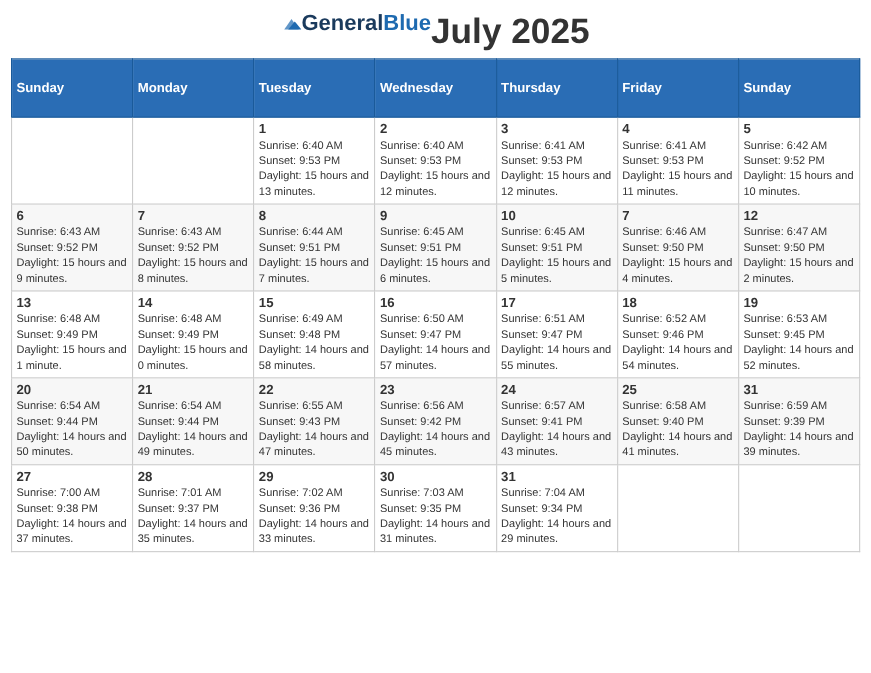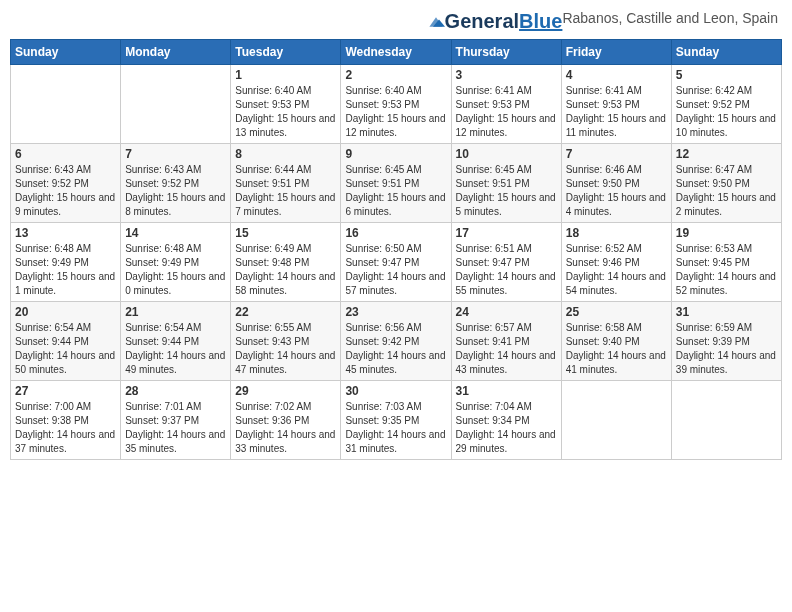--- a/index.html
+++ b/index.html
@@ -5,38 +5,38 @@
     * { box-sizing: border-box; margin: 0; padding: 0; }
     body {
       font-family: Arial, sans-serif;
       background: #fff;
       width: 792px;
       min-height: 612px;
       padding: 10px;
     }
     .header {
       display: flex;
-      justify-content: flex-end;
+      justify-content: center;
       align-items: flex-start;
       margin-bottom: 6px;
       padding: 0 4px;
     }
     .logo {
       display: flex;
       flex-direction: column;
       align-items: flex-start;
     }
     .logo-text {
       display: flex;
       align-items: center;
       font-size: 20px;
       font-weight: bold;
       color: #1a3a5c;
     }
-    .logo-text .blue { color: #1e6ab0; text-decoration: underline; }
+    .logo-text .blue { color: #1e6ab0; }
     .logo-icon {
       width: 18px;
       height: 18px;
       margin-right: 0px;
     }
     .title-block {
       text-align: right;
     }
     .month-year {
       font-size: 32px;
@@ -48,21 +48,21 @@
       color: #555;
     }
     .calendar {
       width: 100%;
       border-collapse: collapse;
       font-size: 11px;
     }
     .calendar th {
       background: #2a6db5;
       color: #fff;
-      padding: 5px 4px;
+      padding: 19px 4px;
       text-align: left;
       font-size: 12px;
       border: 1px solid #1a5a9a;
     }
     .calendar td {
       border: 1px solid #ccc;
       vertical-align: top;
       padding: 3px 4px;
       width: calc(100% / 7);
       min-height: 80px;
@@ -95,21 +95,21 @@
     <div class="logo-text">
       <svg class="logo-icon" viewBox="0 0 30 24" xmlns="http://www.w3.org/2000/svg">
         <polygon points="4,20 15,4 26,20" fill="#1e6ab0" opacity="0.7"></polygon>
         <polygon points="10,20 20,8 30,20" fill="#1e6ab0"></polygon>
       </svg>
       <span style="color:#1a3a5c">General</span>
         <span class="blue">Blue</span>
     </div>
   </div>
   <div class="title-block">
-    <div class="location">Rabanos, Castille and Leon, Spain</div>
+    <div class="month-year">July 2025</div>
   </div>
 </div>
 
 <table class="calendar">
   <thead>
     <tr>
     <th>Sunday</th>
         <th>Monday</th>
         <th>Tuesday</th>
         <th>Wednesday</th>

